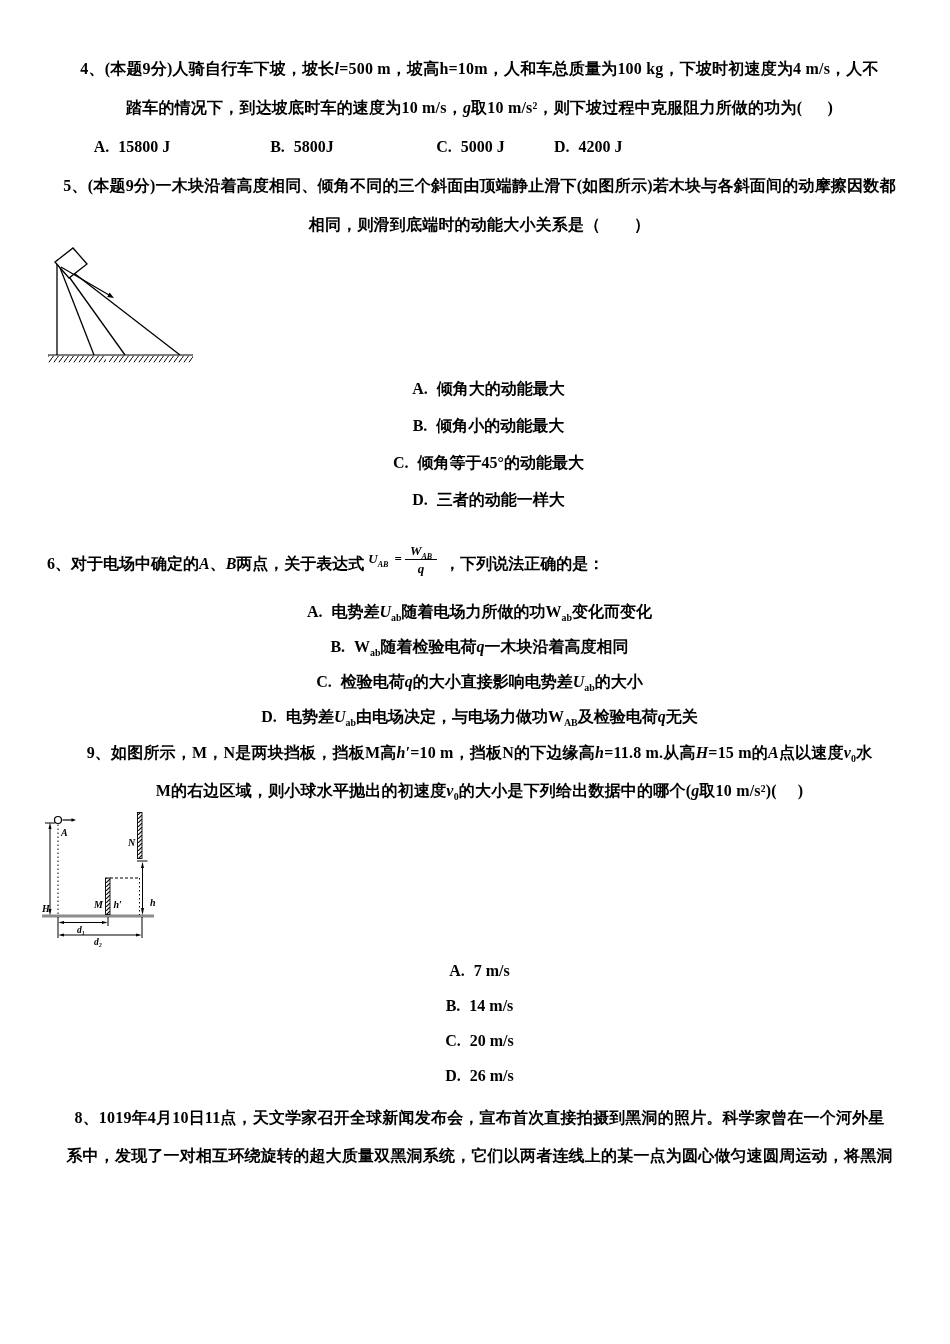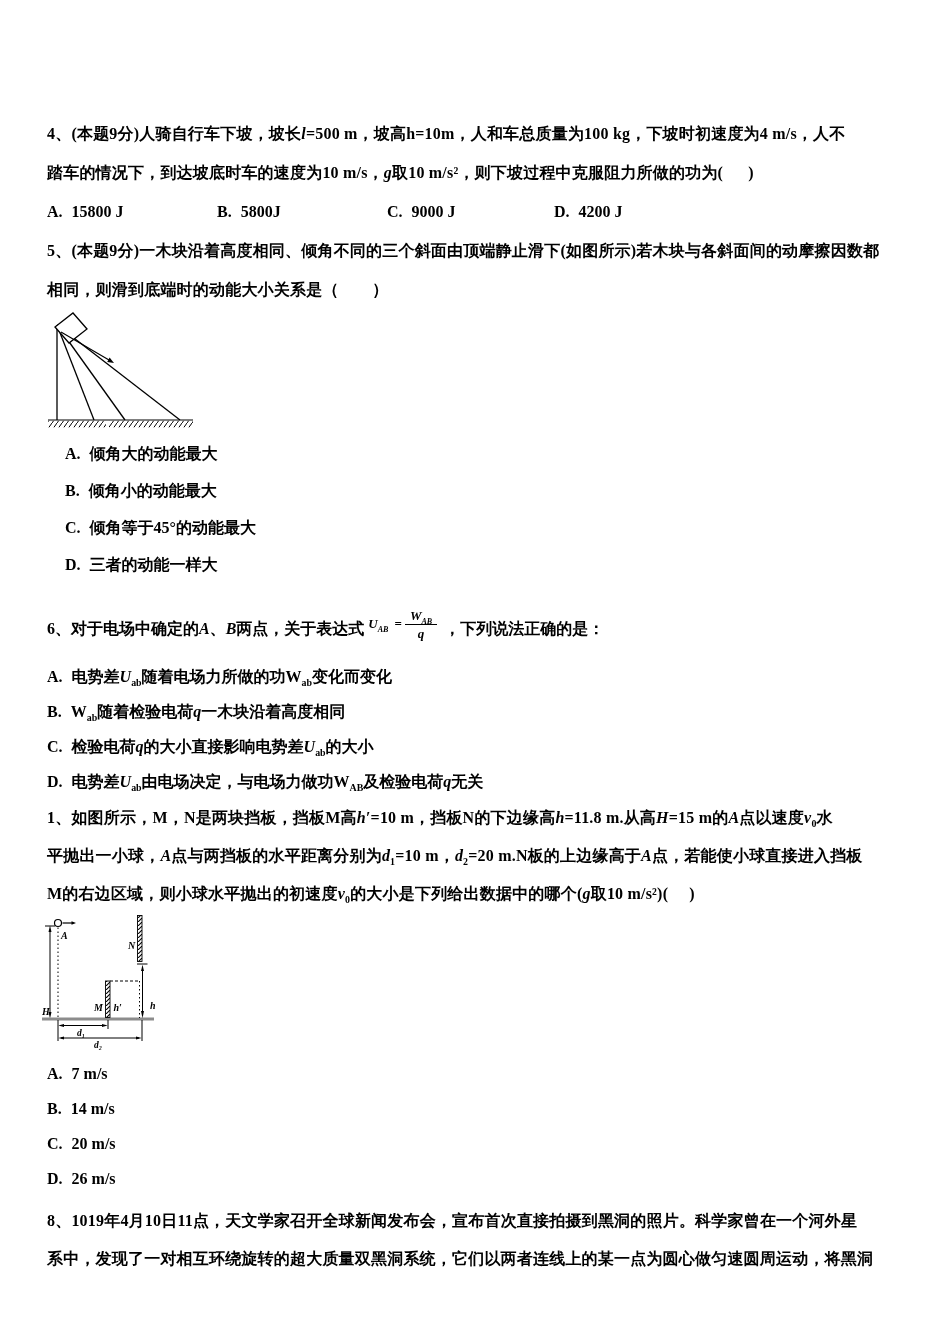--- a/index.html
+++ b/index.html
@@ -5,21 +5,21 @@
   * { box-sizing: border-box; }
   html, body { margin: 0; padding: 0; }
   body {
     width: 950px; height: 1344px;
     background: #ffffff;
     color: #000000;
     font-family: "Liberation Serif", "DejaVu Serif", serif;
     font-weight: 700;
     overflow: hidden;
   }
-  .page { position: relative; padding: 114px 38px 0 47px; font-size: 16px; }
+  .page { position: relative; padding: 49px 38px 0 47px; font-size: 16px; text-align: center; }
   .line { white-space: pre; height: 39px; line-height: 39px; letter-spacing: 0.2px; }
   .it { font-style: italic; }
   sub { font-size: 62%; line-height: 0; }
   
   .opt-row { display: flex; height: 39px; line-height: 39px; white-space: pre; }
   .opt-row .opt-cell { display: inline-block; }
   .opt-row .w1 { width: 170px; }
   .opt-row .w2 { width: 170px; }
   .opt-row .w3 { width: 167px; }
   .opt-label { margin-right: 9px; }
@@ -51,21 +51,21 @@
 <body>
 
 <div class="page">
 
   <section>
     <div class="line"><span>4、(本题9分)人骑自行车下坡，坡长</span><span class="it">l</span><span>=500 m，坡高h=10m，人和车总质量为100 kg，下坡时初速度为4 m/s，人不</span></div>
     <div class="line"><span>踏车的情况下，到达坡底时车的速度为10 m/s，</span><span class="it">g</span><span>取10 m/s²，则下坡过程中克服阻力所做的功为(      )</span></div>
     <div class="opt-row">
       <span class="opt-cell w1"><span class="opt-label">A.</span><span><span>15800 J</span></span></span>
       <span class="opt-cell w2"><span class="opt-label">B.</span><span><span>5800J</span></span></span>
-      <span class="opt-cell w3"><span class="opt-label">C.</span><span><span>9000 J</span></span></span>
+      <span class="opt-cell w3"><span class="opt-label">C.</span><span><span>5000 J</span></span></span>
       <span class="opt-cell"><span class="opt-label">D.</span><span><span>4200 J</span></span></span>
     </div>
   </section>
 
   <section>
     <div class="line"><span>5、(本题9分)一木块沿着高度相同、倾角不同的三个斜面由顶端静止滑下(如图所示)若木块与各斜面间的动摩擦因数都</span></div>
     <div class="line"><span>相同，则滑到底端时的动能大小关系是（        ）</span></div>
 
     <svg class="fig fig5" width="150" height="122" viewBox="0 0 150 122" xmlns="http://www.w3.org/2000/svg">
       <defs>
@@ -109,22 +109,21 @@
     <div class="q6-opts opts-35">
       <div class="opt-v"><span class="opt-label">A.</span><span><span>电势差</span><span class="it">U</span><sub>ab</sub><span>随着电场力所做的功</span><span>W</span><sub>ab</sub><span>变化而变化</span></span></div>
       <div class="opt-v"><span class="opt-label">B.</span><span><span>W</span><sub>ab</sub><span>随着检验电荷</span><span class="it">q</span><span>一木块沿着高度相同</span></span></div>
       <div class="opt-v"><span class="opt-label">C.</span><span><span>检验电荷</span><span class="it">q</span><span>的大小直接影响电势差</span><span class="it">U</span><sub>ab</sub><span>的大小</span></span></div>
       <div class="opt-v"><span class="opt-label">D.</span><span><span>电势差</span><span class="it">U</span><sub>ab</sub><span>由电场决定，与电场力做功</span><span>W</span><sub>AB</sub><span>及检验电荷</span><span class="it">q</span><span>无关</span></span></div>
     </div>
   </section>
 
   <section>
     <div class="q7-stem">
-      <div class="line"><span>1、如图所示，M，N是两块挡板，挡板M高</span><span class="it">h′</span><span>=10 m，挡板N的下边缘高</span><span class="it">h</span><span>=11.8 m.从高</span><span class="it">H</span><span>=15 m的</span><span class="it">A</span><span>点以速度</span><span class="it">v</span><sub>0</sub><span>水</span></div>
-      <div class="line"><span>平抛出一小球，</span><span class="it">A</span><span>点与两挡板的水平距离分别为</span><span class="it">d</span><sub>1</sub><span>=10 m，</span><span class="it">d</span><sub>2</sub><span>=20 m.N板的上边缘高于</span><span class="it">A</span><span>点，若能使小球直接进入挡板</span></div>
+      <div class="line"><span>9、如图所示，M，N是两块挡板，挡板M高</span><span class="it">h′</span><span>=10 m，挡板N的下边缘高</span><span class="it">h</span><span>=11.8 m.从高</span><span class="it">H</span><span>=15 m的</span><span class="it">A</span><span>点以速度</span><span class="it">v</span><sub>0</sub><span>水</span></div>
       <div class="line"><span>M的右边区域，则小球水平抛出的初速度</span><span class="it">v</span><sub>0</sub><span>的大小是下列给出数据中的哪个(</span><span class="it">g</span><span>取10 m/s²)(     )</span></div>
     </div>
 
     <svg class="fig fig7" width="122" height="138" viewBox="0 0 122 138" xmlns="http://www.w3.org/2000/svg">
       <defs>
         <pattern id="hb7" width="4" height="4" patternUnits="userSpaceOnUse">
           <path d="M0,4 L4,0" stroke="#000" stroke-width="1.1"></path>
         </pattern>
       </defs>
 

